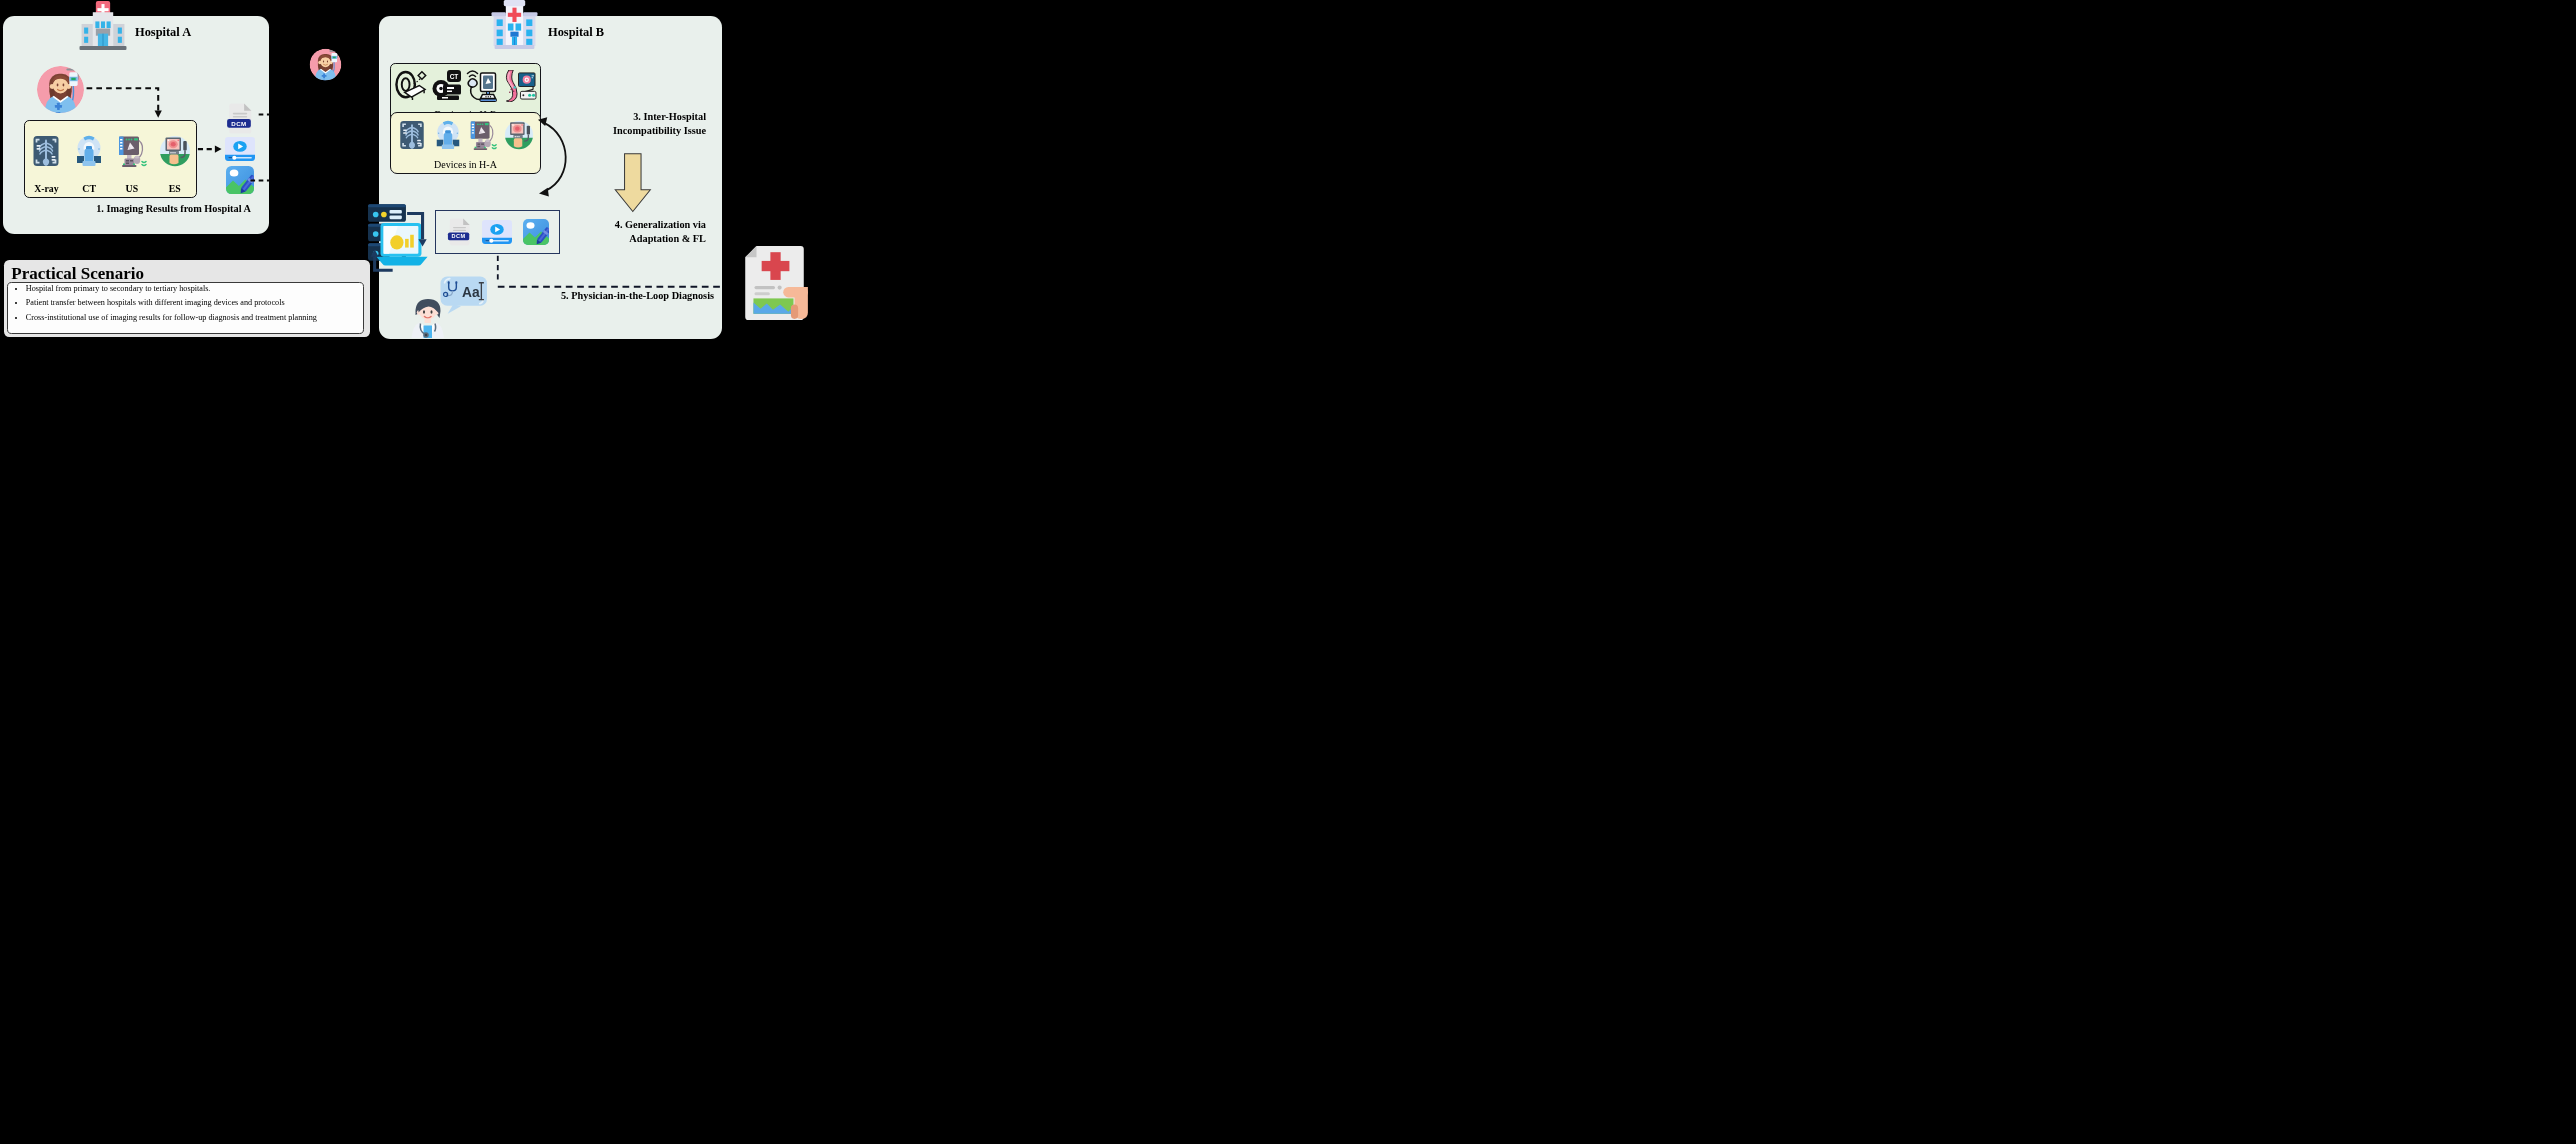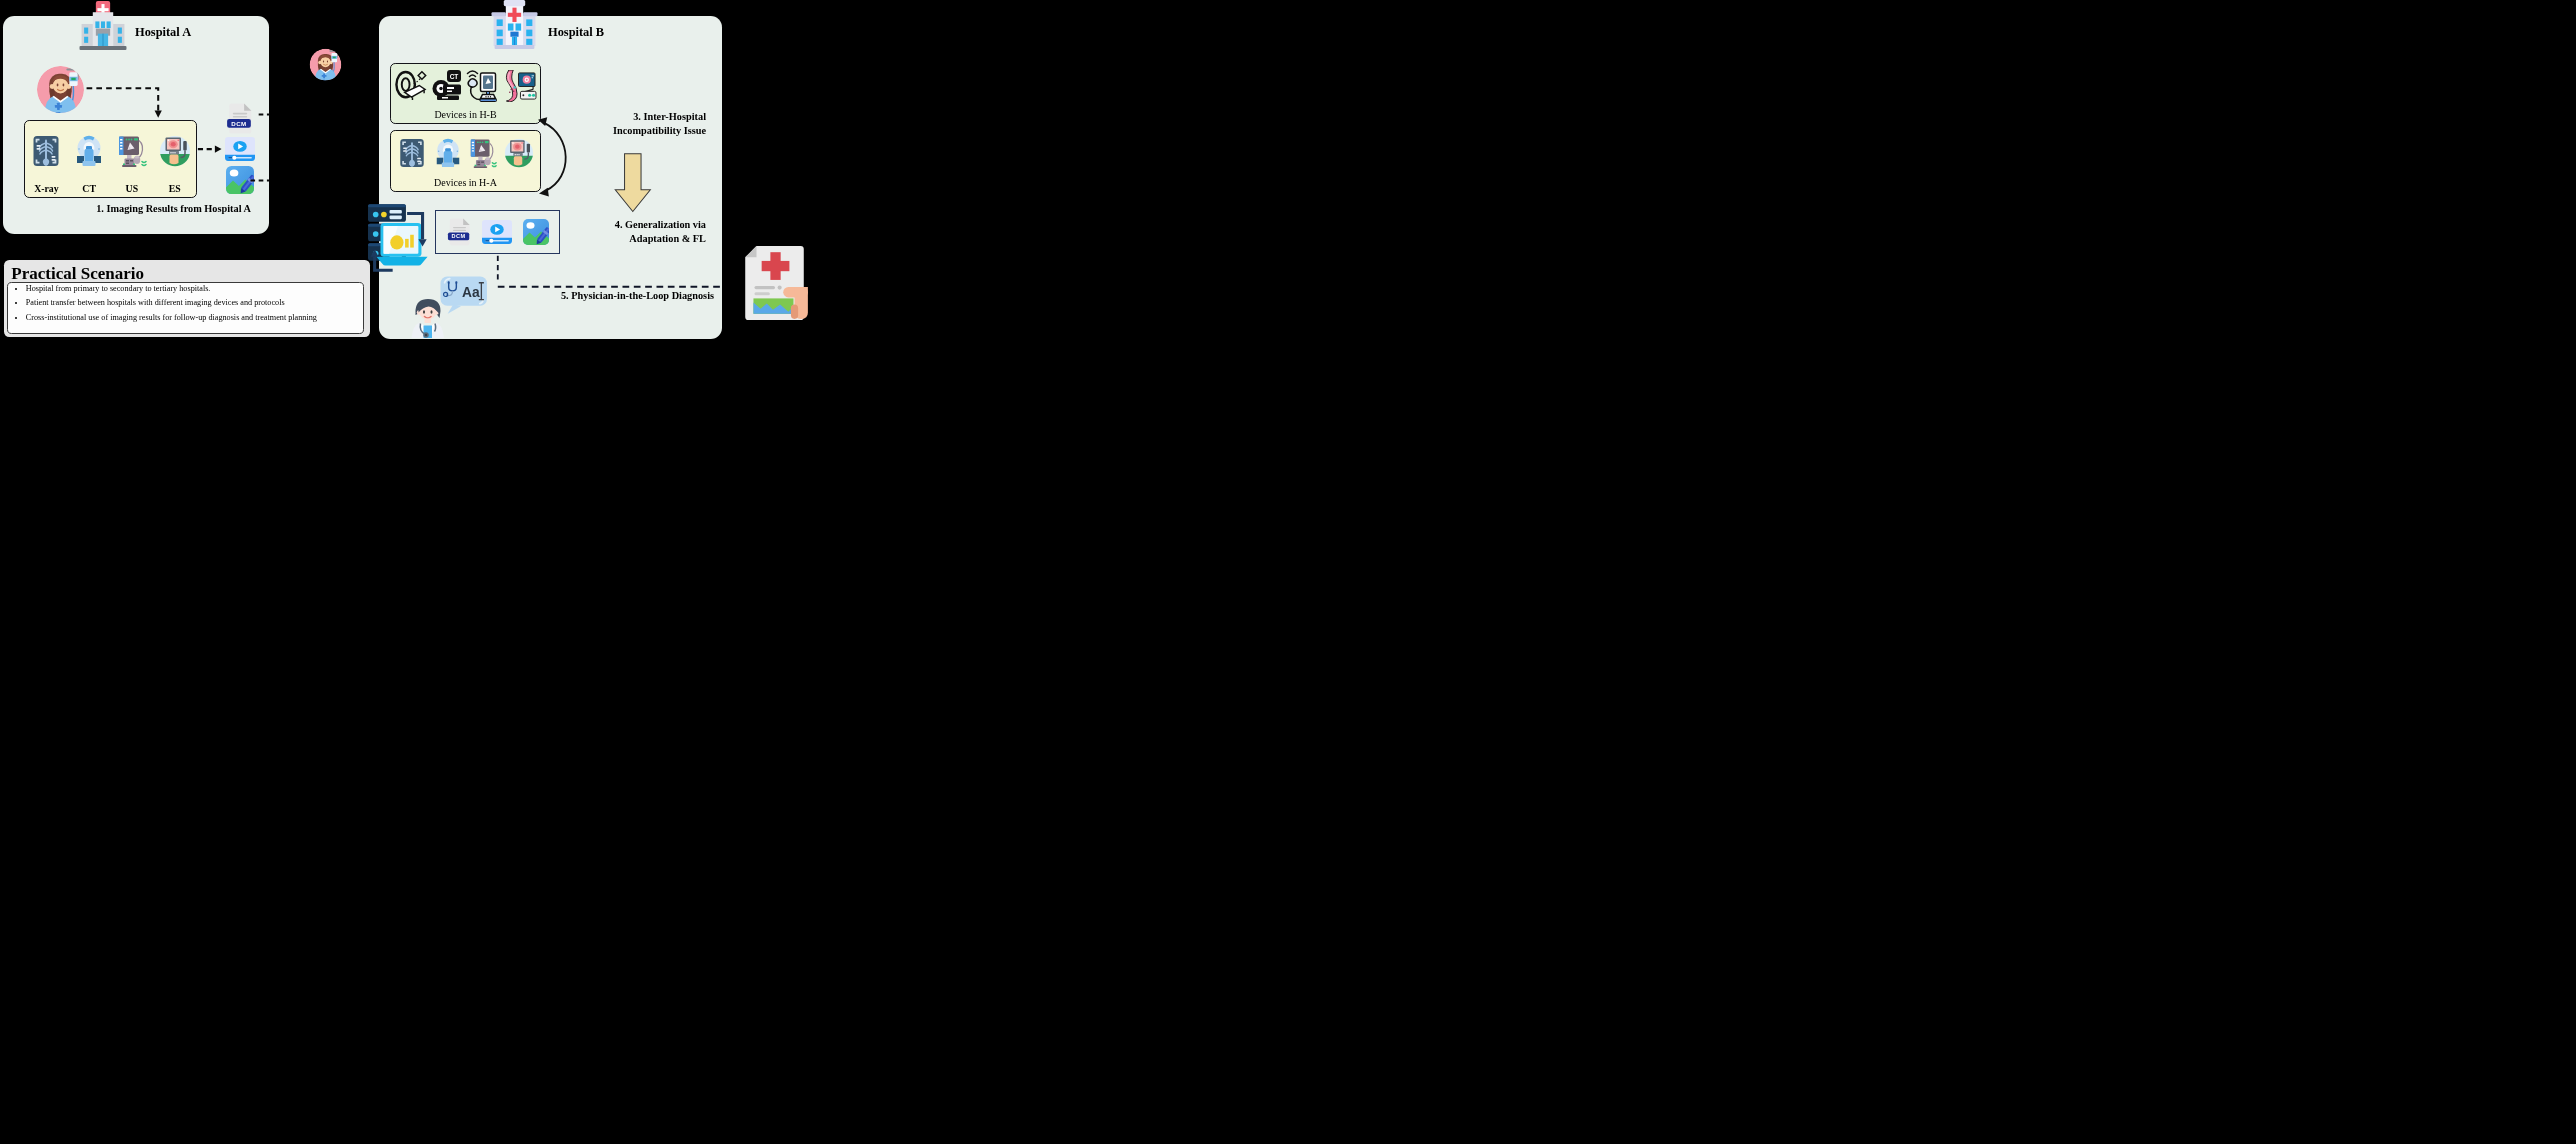--- a/index.html
+++ b/index.html
@@ -14,21 +14,21 @@
   .devbox{position:absolute;left:24px;top:120px;width:173px;height:78px;background:#f6f6d8;
           border:1px solid #15151a;border-radius:5.2px;display:flex;flex-direction:column;box-sizing:border-box;}
   .dev-icons{display:flex;flex:1;align-items:center;}
   .dev-icons > div, .dev-labels > div{width:25%;display:flex;justify-content:center;align-items:center;}
   .dev-labels{display:flex;height:16.5px;}
   .dev-label{font-weight:bold;font-size:9.8px;color:#000;}
   .subbox{position:absolute;width:151px;border:1px solid #15151a;border-radius:5.2px;box-sizing:border-box;}
   .subbox .icons{position:absolute;left:0;right:0;top:3.1px;display:flex;justify-content:space-evenly;align-items:center;}
   .subbox .sublabel{position:absolute;left:0;right:0;bottom:3.1px;text-align:center;font-weight:normal;font-size:10px;color:#000;}
   .hb-box{left:390px;top:63px;height:61px;background:#e4f1db;}
-  .ha-box{left:390px;top:130px;height:62px;background:#f6f6d8;}
+  .ha-box{left:390px;top:112px;height:62px;background:#f6f6d8;border-radius:7px;}
   .filebox{position:absolute;left:435px;top:210px;width:125px;height:44px;border:1.5px solid #25365e;
            box-sizing:border-box;display:flex;justify-content:space-evenly;align-items:center;}
   .ps-outer{position:absolute;left:4.1px;top:260px;width:366px;height:77px;background:#e6e6e6;border-radius:5.2px;}
   .ps-title{position:absolute;left:11.3px;top:264px;font-weight:bold;font-size:17px;color:#000;}
   .ps-inner{position:absolute;left:7.2px;top:282px;width:357px;height:52px;background:#fdfdfd;
             border:1px solid #3a3a3a;border-radius:4.6px;box-sizing:border-box;}
   .ps-list{position:absolute;left:12.4px;top:284px;width:348px;margin:0;padding:0 0 0 13.4px;}
   .ps-list li{font-size:8.2px;color:#000;margin-bottom:4.1px;line-height:10.3px;}
   svg{display:block;}
   .overlay{position:absolute;left:0;top:0;pointer-events:none;}

